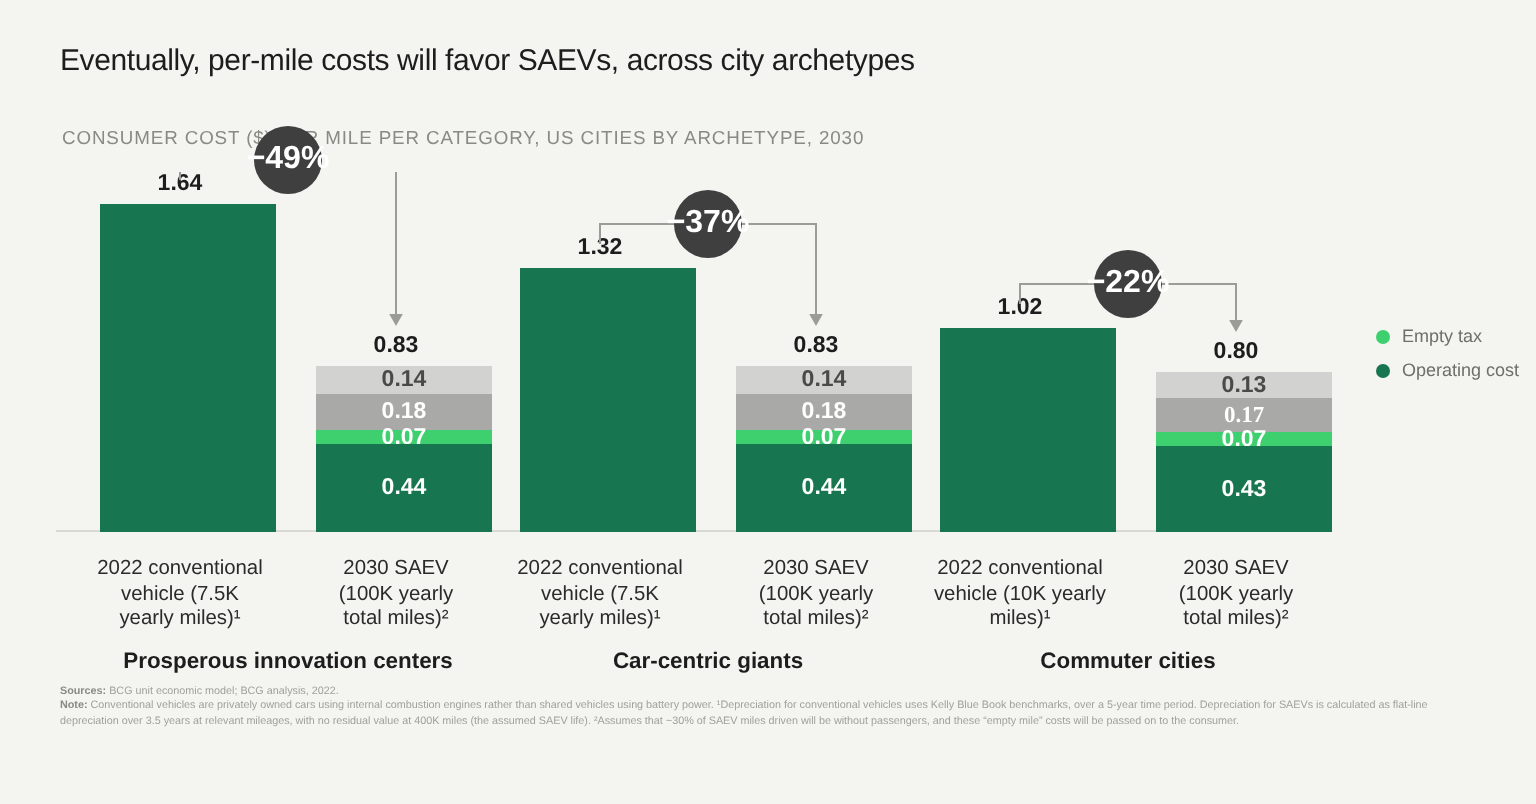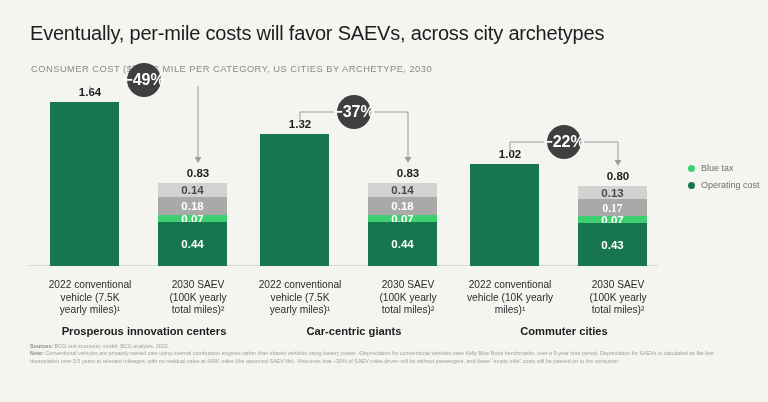--- a/index.html
+++ b/index.html
@@ -19,21 +19,21 @@
     position: relative;
     width: 768px;
     height: 402px;
     box-sizing: border-box;
     padding: 0 28px;
   }
   .title {
     position: absolute;
     left: 30px;
     top: 22px;
-    font-size: 20px;
+    font-size: 15px;
     font-weight: 400;
     letter-spacing: -0.2px;
     color: #1d1d1d;
     white-space: nowrap;
   }
   .subtitle {
     position: absolute;
     left: 31px;
     top: 63px;
     font-size: 9.4px;
@@ -54,21 +54,21 @@
     position: absolute;
     left: 0;
     bottom: 0;
     width: 630px;
     height: 1px;
     background: #d8d8d4;
   }
   .bar {
     position: absolute;
     bottom: 0;
-    width: 69px;
+    width: 88px;
     display: flex;
     flex-direction: column;
     justify-content: flex-start;
   }
   .seg {
     width: 100%;
     display: flex;
     align-items: center;
     justify-content: center;
     font-size: 11.5px;
@@ -269,21 +269,21 @@
         <div>2030 SAEV</div>
         <div>(100K yearly</div>
         <div>total miles)²</div>
       </div>
       <div class="grouplabel" style="left: 426px;">Commuter cities</div>
     </div>
 
   <div class="legend" id="legend">
       <div class="legend-row">
         <span class="legend-dot" style="background: rgb(62, 207, 110);"></span>
-        <span class="legend-label">Blue tax</span>
+        <span class="legend-label">Empty tax</span>
       </div>
       <div class="legend-row">
         <span class="legend-dot" style="background: rgb(23, 118, 79);"></span>
         <span class="legend-label">Operating cost</span>
       </div>
     </div>
 
   <div class="footnotes">
     <span class="fn-line">
       <b>Sources:</b>

